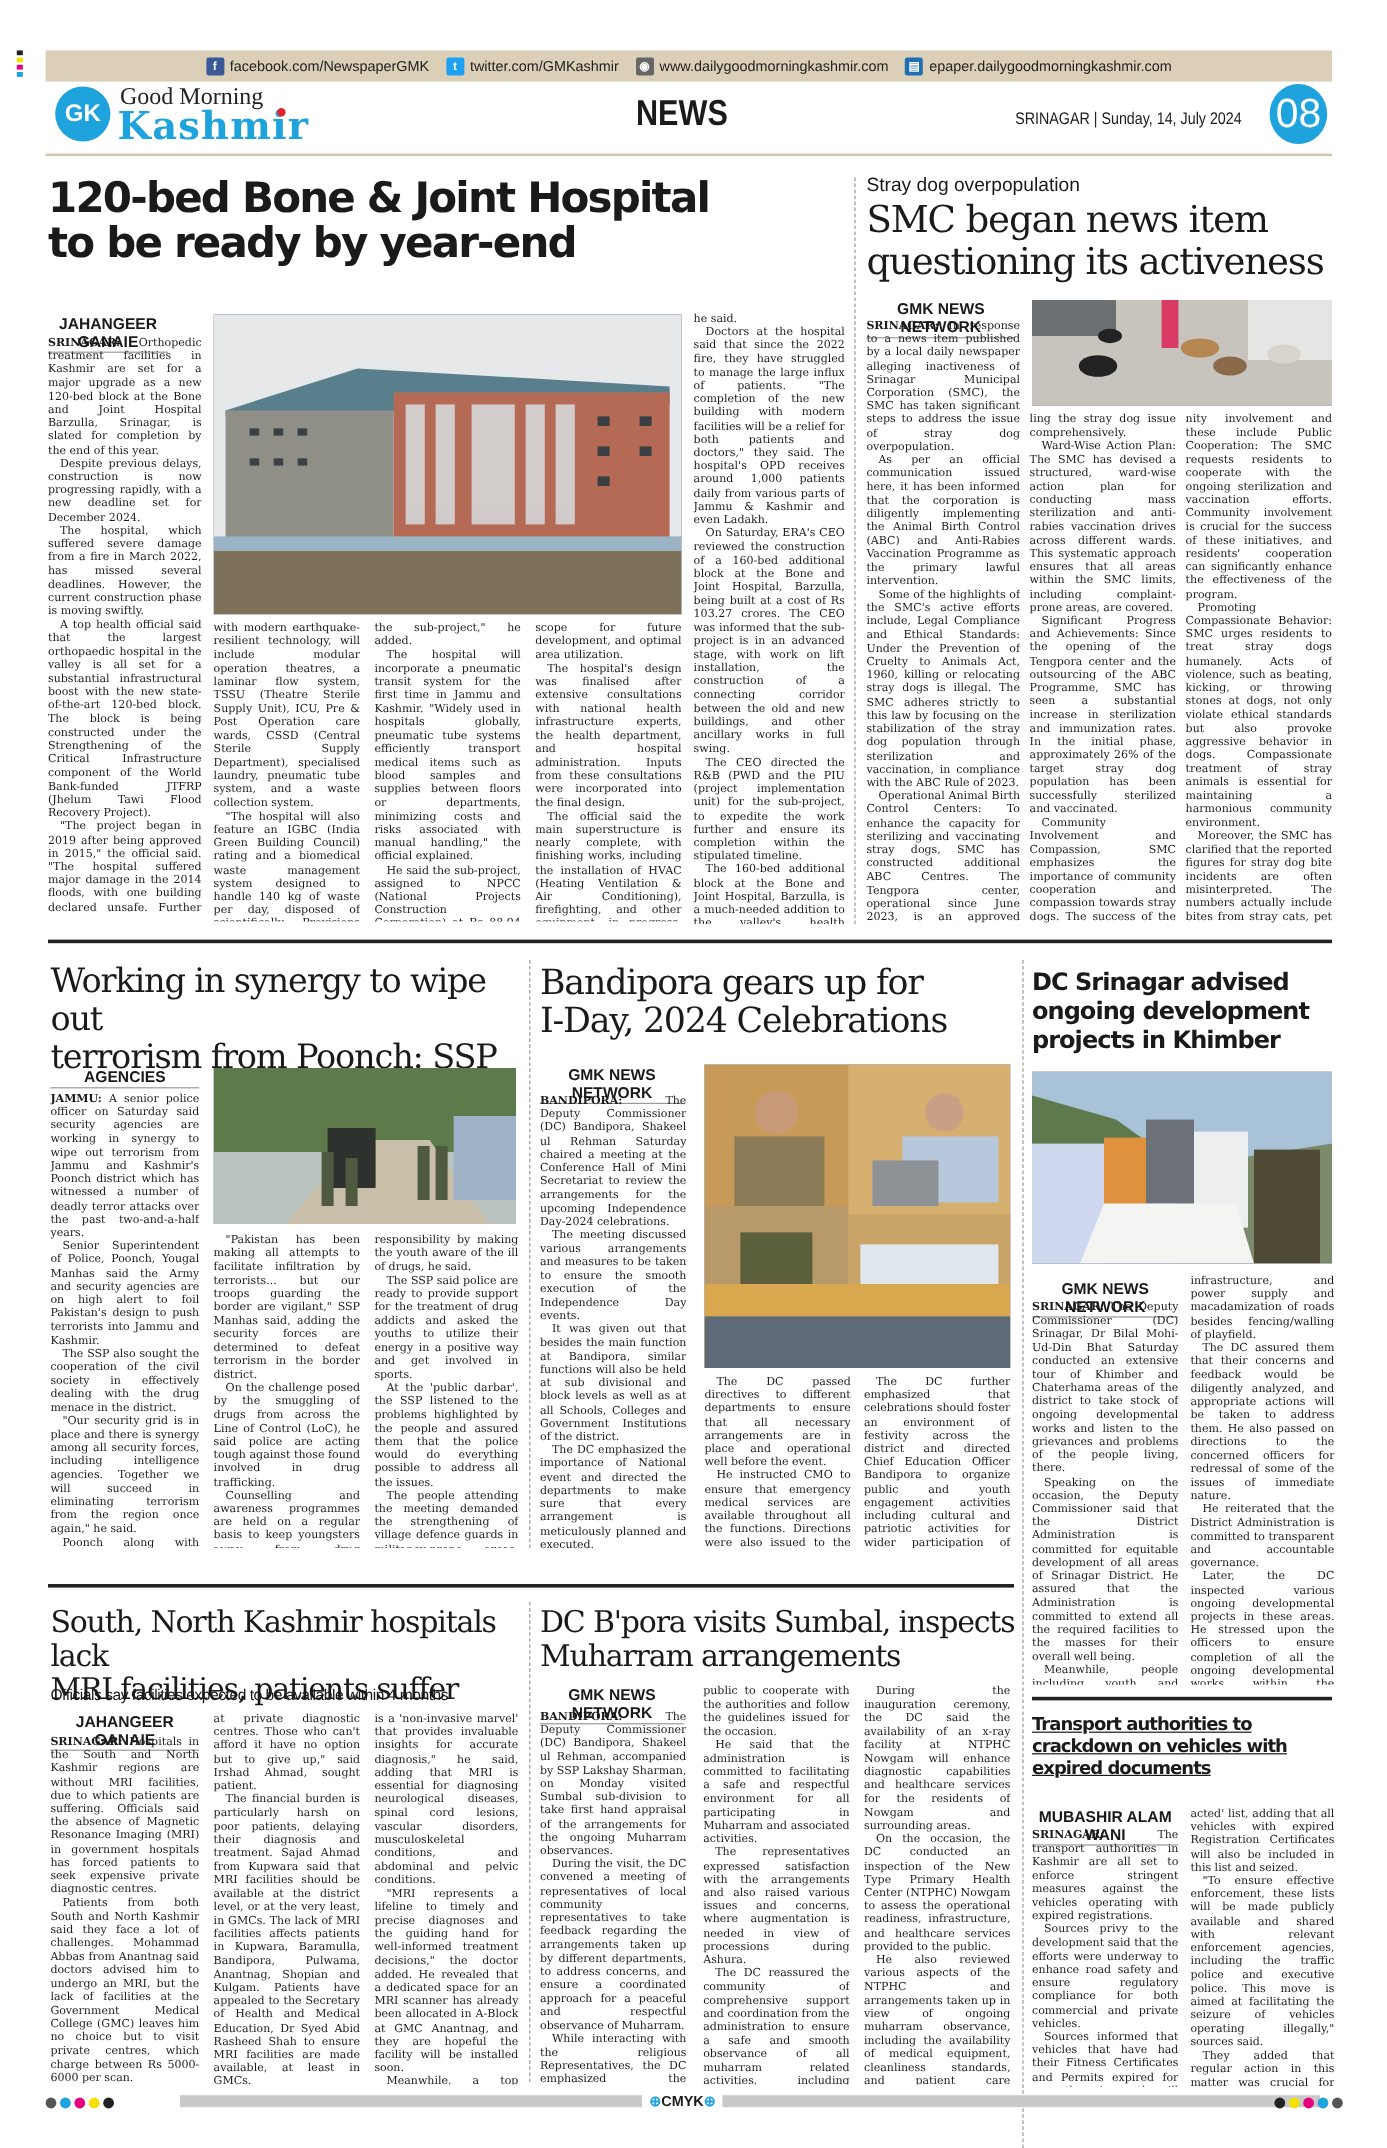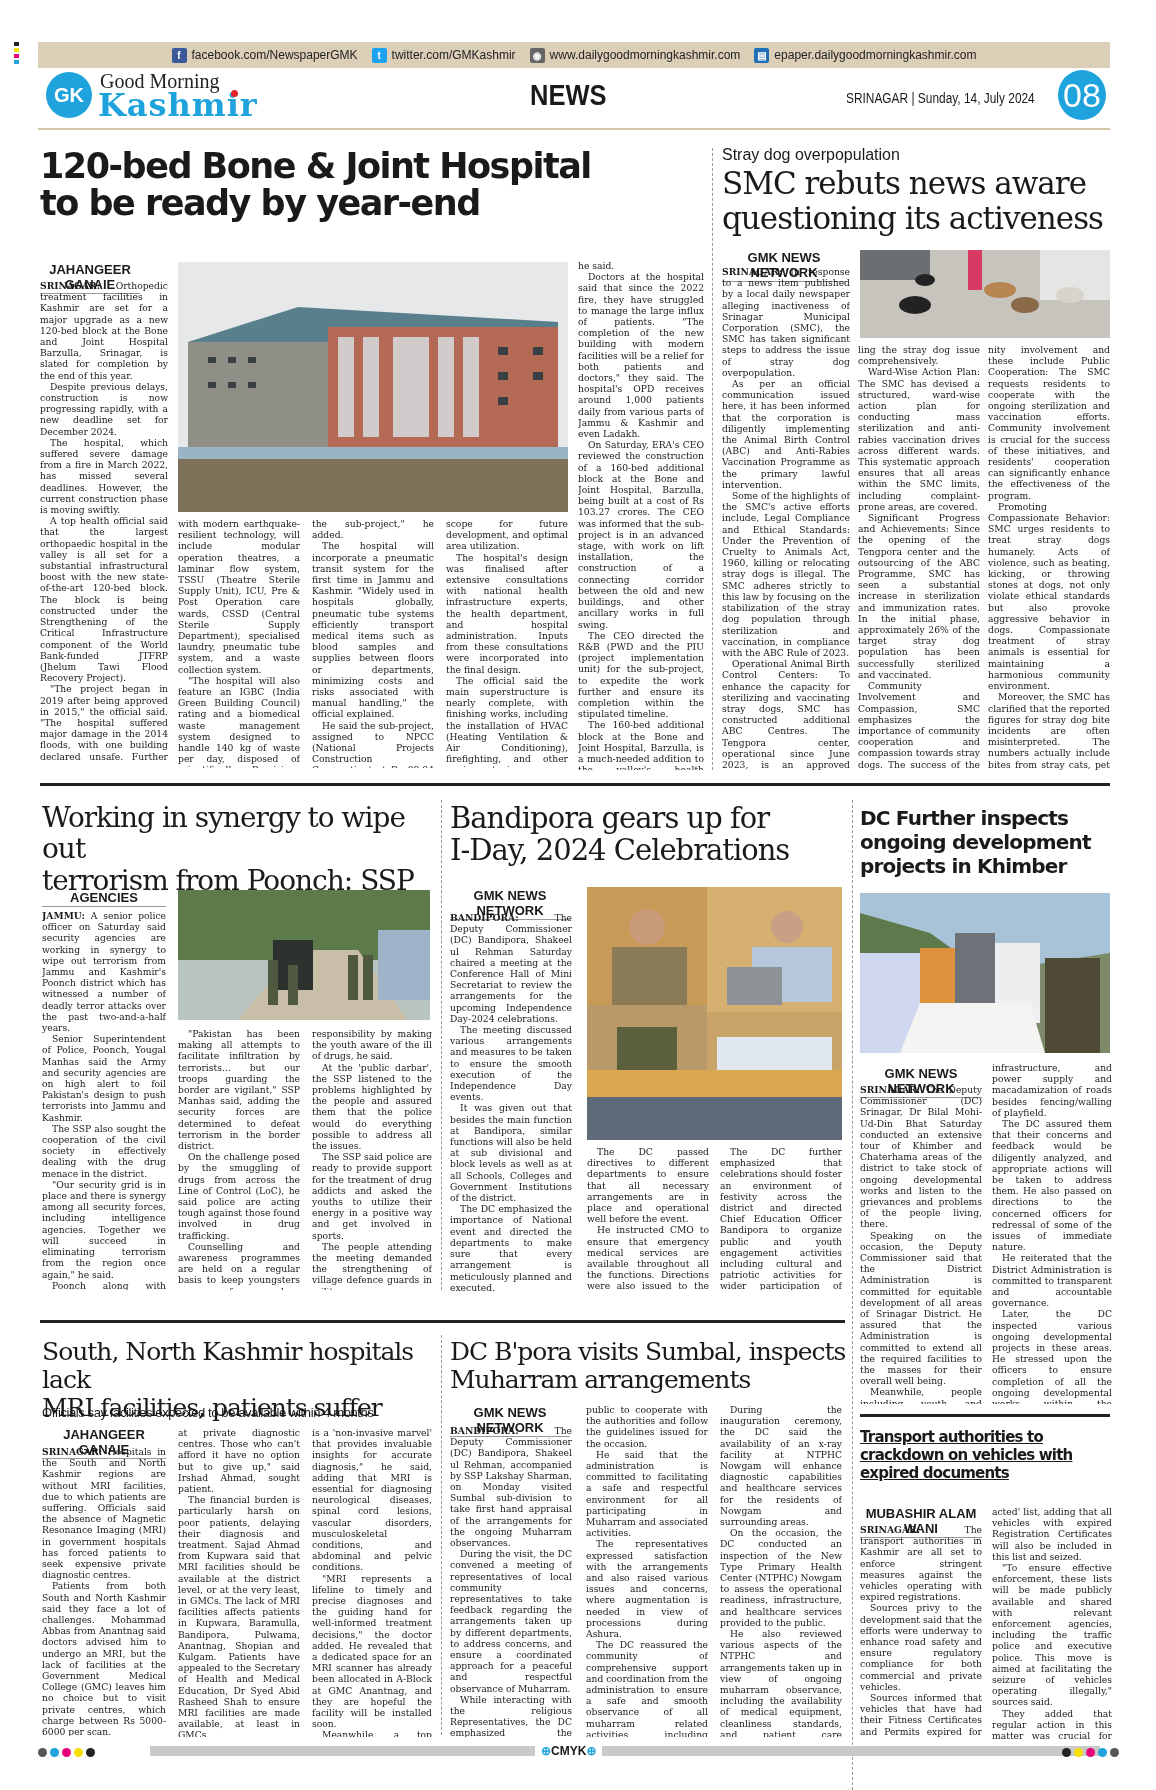--- a/index.html
+++ b/index.html
@@ -132,21 +132,21 @@
   <p>Doctors at the hospital said that since the 2022 fire, they have struggled to manage the large influx of patients. "The completion of the new building with modern facilities will be a relief for both patients and doctors," they said. The hospital's OPD receives around 1,000 patients daily from various parts of Jammu &amp; Kashmir and even Ladakh.</p>
   <p>On Saturday, ERA's CEO reviewed the construction of a 160-bed additional block at the Bone and Joint Hospital, Barzulla, being built at a cost of Rs 103.27 crores. The CEO was informed that the sub-project is in an advanced stage, with work on lift installation, the construction of a connecting corridor between the old and new buildings, and other ancillary works in full swing.</p>
   <p>The CEO directed the R&amp;B (PWD and the PIU (project implementation unit) for the sub-project, to expedite the work further and ensure its completion within the stipulated timeline.</p>
   <p>The 160-bed additional block at the Bone and Joint Hospital, Barzulla, is a much-needed addition to the valley's health infrastructure, promising to provide high-quality orthopaedic healthcare facilities to the people—(KNO)</p>
 </div>
 
 <div class="abs vdot" style="left:712px;top:148px;height:622px;"></div>
 
 <div class="abs" style="left:722px;top:146px;font-family:'Liberation Sans',sans-serif;font-size:16px;">Stray dog overpopulation</div>
 <div class="abs h-serif" style="left:722px;top:166px;width:390px;font-size:31px;">
-  <div>SMC rebuts news aware</div>
+  <div>SMC began news item</div>
   <div>questioning its activeness</div>
 </div>
 <div class="abs byline" style="left:722px;top:250px;width:124px;">GMK NEWS NETWORK</div>
 <div class="abs photo" style="left:860px;top:250px;width:250px;height:88px;">
   <svg width="250" height="88" viewBox="0 0 250 88">
     <rect width="250" height="88" fill="#c7c4bd"></rect>
     <rect x="0" y="0" width="70" height="30" fill="#6b6f72"></rect>
     <rect x="180" y="0" width="70" height="50" fill="#e5e5e3"></rect>
     <rect x="108" y="0" width="14" height="40" fill="#d83a63"></rect>
     <ellipse cx="55" cy="55" rx="16" ry="9" fill="#222"></ellipse>
@@ -205,22 +205,22 @@
   </svg>
 </div>
 <div class="abs col" style="left:178px;top:1028px;width:122px;height:262px;">
   <p>"Pakistan has been making all attempts to facilitate infiltration by terrorists... but our troops guarding the border are vigilant," SSP Manhas said, adding the security forces are determined to defeat terrorism in the border district.</p>
   <p>On the challenge posed by the smuggling of drugs from across the Line of Control (LoC), he said police are acting tough against those found involved in drug trafficking.</p>
   <p>Counselling and awareness programmes are held on a regular basis to keep youngsters away from drug addiction, Manhas said.</p>
 
 </div>
 <div class="abs col" style="left:312px;top:1028px;width:120px;height:262px;">
   <p class="first">responsibility by making the youth aware of the ill of drugs, he said.</p>
+  <p>The SSP said police are ready to provide support for the treatment of drug addicts and asked the youths to utilize their energy in a positive way and get involved in sports.</p>
   <p>At the 'public darbar', the SSP listened to the problems highlighted by the people and assured them that the police would do everything possible to address all the issues.</p>
-  <p>The SSP said police are ready to provide support for the treatment of drug addicts and asked the youths to utilize their energy in a positive way and get involved in sports.</p>
   <p>The people attending the meeting demanded the strengthening of village defence guards in militancy-prone areas, initiating a recruitment drive for special police officers and issuing gun licenses for self-defence.</p>
 </div>
 
 <div class="abs vdot" style="left:441px;top:800px;height:490px;"></div>
 
 <div class="abs h-serif" style="left:450px;top:802px;width:400px;font-size:29px;">
   <div>Bandipora gears up for</div>
   <div>I-Day, 2024 Celebrations</div>
 </div>
 <div class="abs byline" style="left:450px;top:888px;width:120px;">GMK NEWS NETWORK</div>
@@ -252,21 +252,21 @@
 <div class="abs col" style="left:587px;top:1146px;width:122px;height:144px;">
   <p>The DC passed directives to different departments to ensure that all necessary arrangements are in place and operational well before the event.</p>
   <p>He instructed CMO to ensure that emergency medical services are available throughout all the functions. Directions were also issued to the PHE Department to make arrangements for a drinking water facility.</p>
 </div>
 <div class="abs col" style="left:720px;top:1146px;width:122px;height:144px;">
   <p>The DC further emphasized that celebrations should foster an environment of festivity across the district and directed Chief Education Officer Bandipora to organize public and youth engagement activities including cultural and patriotic activities for wider participation of youth and students to foster a sense of patriotism and community engagement in celebrations.</p>
 </div>
 
 <div class="abs vdot" style="left:852px;top:800px;height:990px;"></div>
 
-<div class="abs h-sans" style="left:860px;top:806px;width:250px;font-size:20px;letter-spacing:-.8px;line-height:1.2;">DC Further inspects ongoing development projects in Khimber</div>
+<div class="abs h-sans" style="left:860px;top:806px;width:250px;font-size:20px;letter-spacing:-.8px;line-height:1.2;">DC Srinagar advised ongoing development projects in Khimber</div>
 <div class="abs photo" style="left:860px;top:893px;width:250px;height:160px;">
   <svg width="250" height="160" viewBox="0 0 250 160">
     <rect width="250" height="160" fill="#a8c2d8"></rect>
     <polygon points="0,20 70,40 140,90 0,110" fill="#5e7a4c"></polygon>
     <polygon points="120,80 250,60 250,160 120,160" fill="#7d8a6a"></polygon>
     <rect x="0" y="60" width="60" height="100" fill="#cfd8ee"></rect>
     <rect x="60" y="55" width="40" height="60" fill="#e0913d"></rect>
     <rect x="95" y="40" width="40" height="70" fill="#6c7278"></rect>
     <rect x="135" y="50" width="45" height="80" fill="#eceef0"></rect>
     <rect x="185" y="65" width="55" height="95" fill="#4f4a36"></rect>

